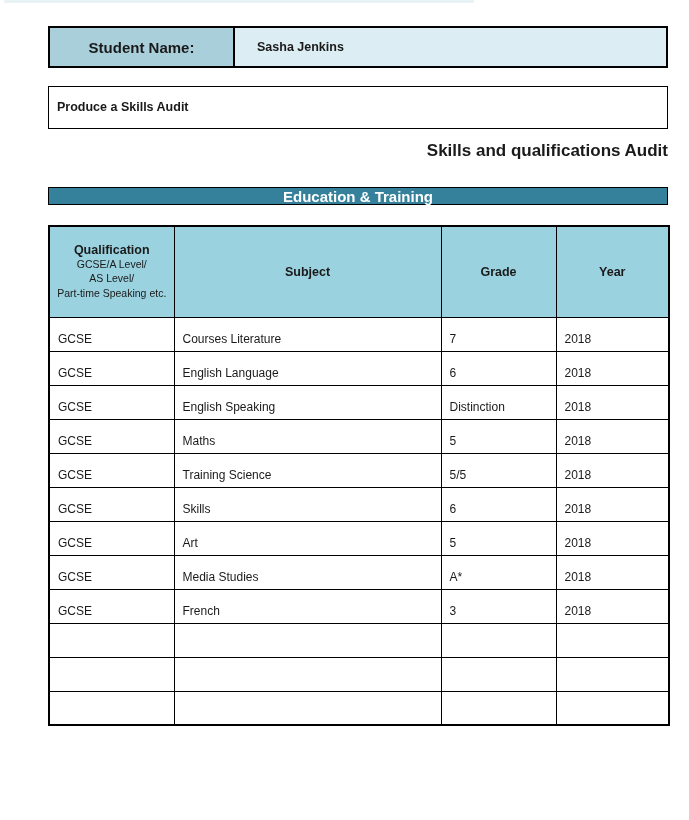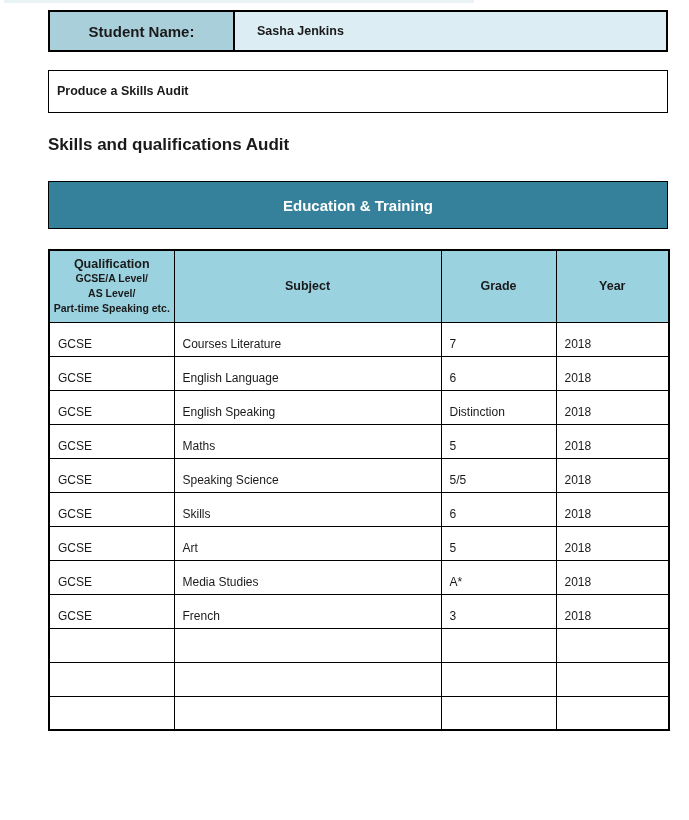--- a/index.html
+++ b/index.html
@@ -13,21 +13,21 @@
   }
   *{box-sizing:border-box;margin:0;padding:0;}
   html,body{background:#ffffff;}
   body{
     width:689px;height:820px;overflow:hidden;
     font-family:"Liberation Sans",sans-serif;
     color:var(--text);
     position:relative;
   }
   .page{
-    position:absolute;left:48px;top:0;width:620px;
+    position:absolute;left:48px;top:16px;width:620px;
   }
   .top-sliver{
     position:absolute;left:4px;top:0;width:470px;height:3px;
     background:#e9f3f6;
   }
   
   .student-box{
     margin-top:10px;
     display:flex;
     border:2px solid var(--border);
@@ -55,53 +55,53 @@
   .instruction-heading{
     font-weight:bold;font-size:12.5px;
   }
   .instruction-body{
     margin-top:15px;
     font-size:12px;line-height:1.55;letter-spacing:-0.1px;
     white-space:pre-wrap;
   }
   
   .page-title{
-    margin-top:22px;
-    text-align:left;
+    margin-top:12px;
+    text-align:right;
     font-size:17px;font-weight:bold;
   }
   
   .section-banner{
     margin-top:26px;
-    height:48px;
+    height:18px;
     background:var(--banner-bg);
     border:1.5px solid var(--border);
     color:var(--banner-text);
     display:flex;align-items:center;justify-content:center;
     font-weight:bold;font-size:15px;
   }
   
   table.audit{
     margin-top:20px;
     width:620px;
     border-collapse:collapse;
     border:2px solid var(--border);
     table-layout:fixed;
   }
   table.audit td,table.audit th{
     border:1px solid var(--border);
   }
-  tr.header-row{height:72px;}
+  tr.header-row{height:91px;}
   tr.header-row th{
     background:var(--header-bg);
     font-size:12.5px;font-weight:bold;
     text-align:center;vertical-align:middle;
   }
   .qual-sub{
-    font-weight:bold;font-size:10.5px;line-height:1.3;margin-top:1px;
+    font-weight:normal;font-size:10.5px;line-height:1.3;margin-top:1px;
   }
   tr.data-row{height:34px;}
   tr.data-row td{
     vertical-align:bottom;
     padding:0 2px 5px 8px;
     font-size:12px;font-weight:normal;
     overflow:hidden;white-space:nowrap;
   }
   td.subject-cell{padding-left:9px;}
   td.year-cell{padding-left:10px;}
@@ -165,21 +165,21 @@
         <td class="year-cell">2018</td>
       </tr>
       <tr class="data-row">
         <td class="qual-cell">GCSE</td>
         <td class="subject-cell">Maths</td>
         <td class="grade-cell">5</td>
         <td class="year-cell">2018</td>
       </tr>
       <tr class="data-row">
         <td class="qual-cell">GCSE</td>
-        <td class="subject-cell">Speaking Science</td>
+        <td class="subject-cell">Training Science</td>
         <td class="grade-cell">5/5</td>
         <td class="year-cell">2018</td>
       </tr>
       <tr class="data-row">
         <td class="qual-cell">GCSE</td>
         <td class="subject-cell">Skills</td>
         <td class="grade-cell">6</td>
         <td class="year-cell">2018</td>
       </tr>
       <tr class="data-row">

